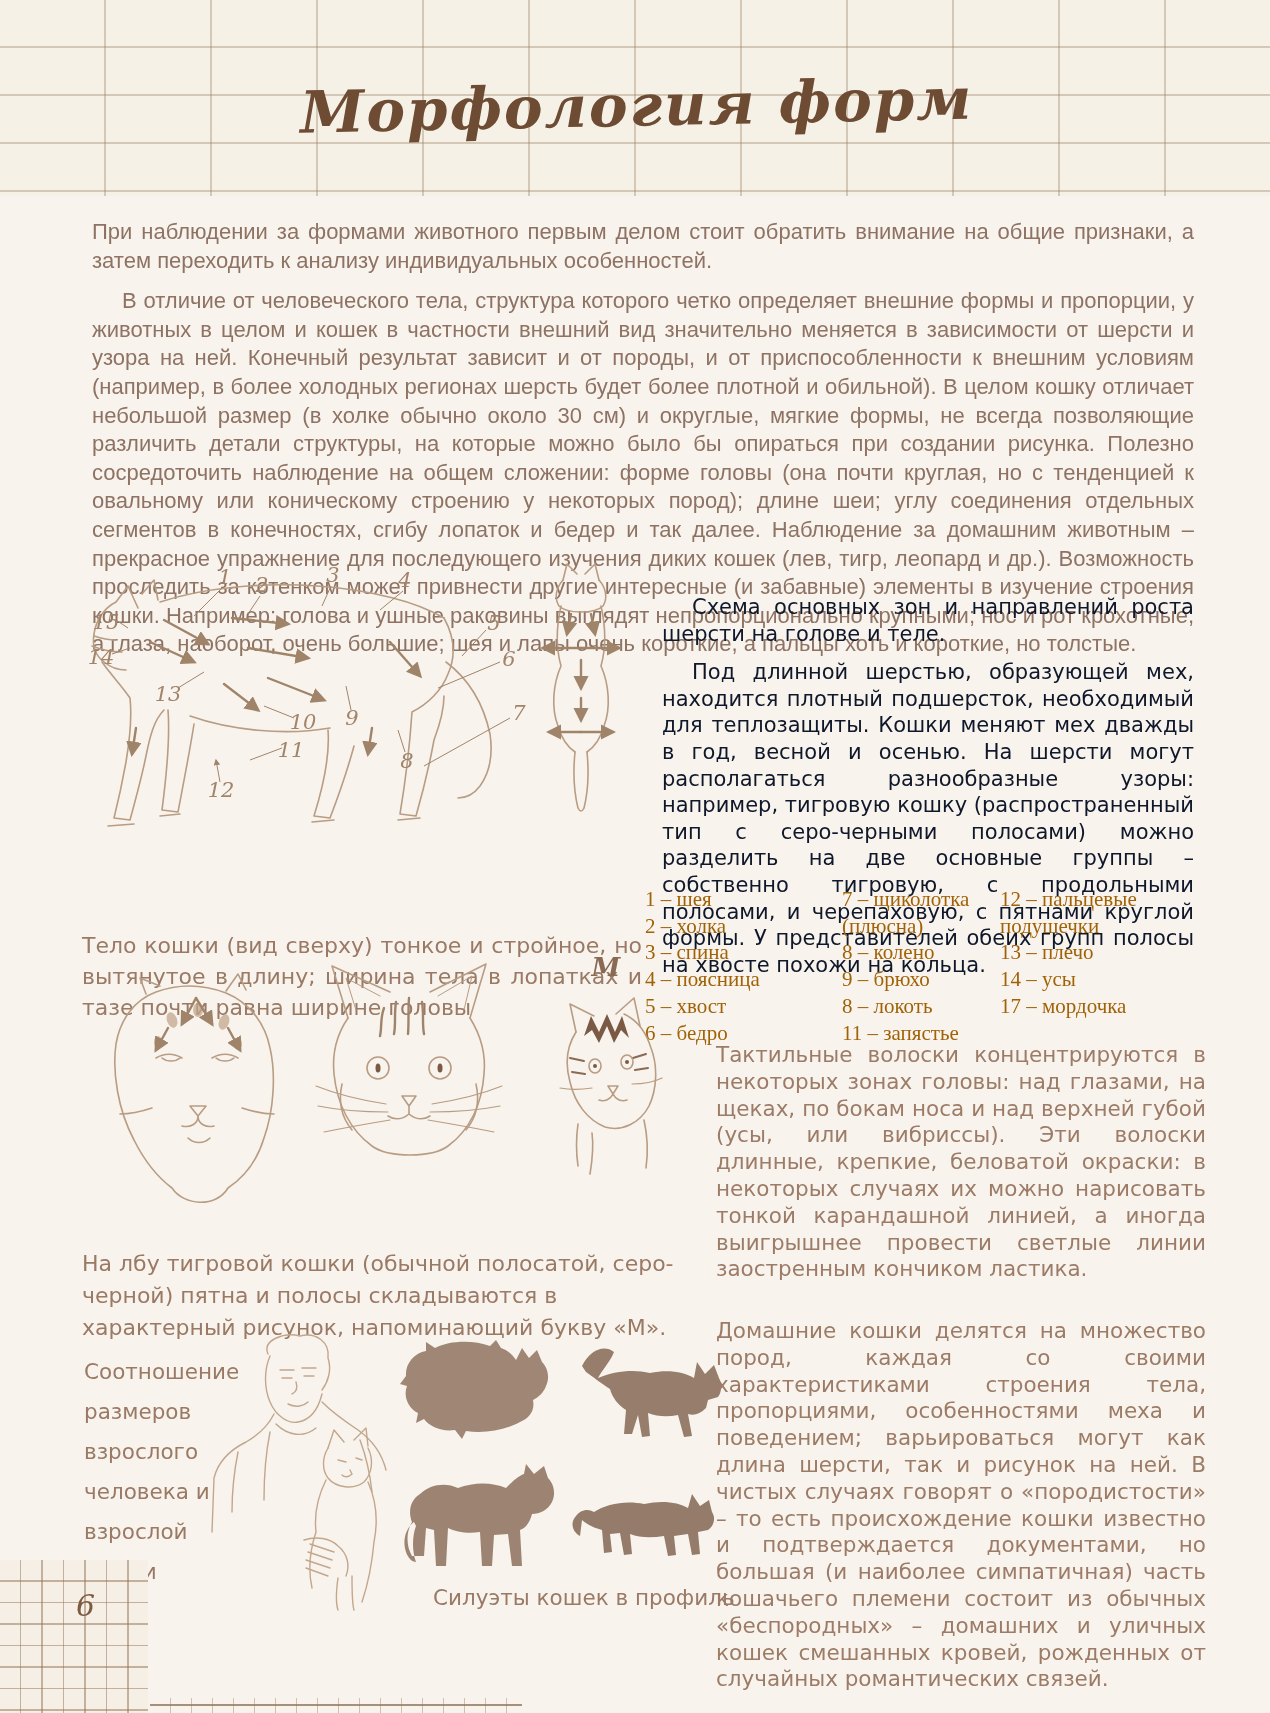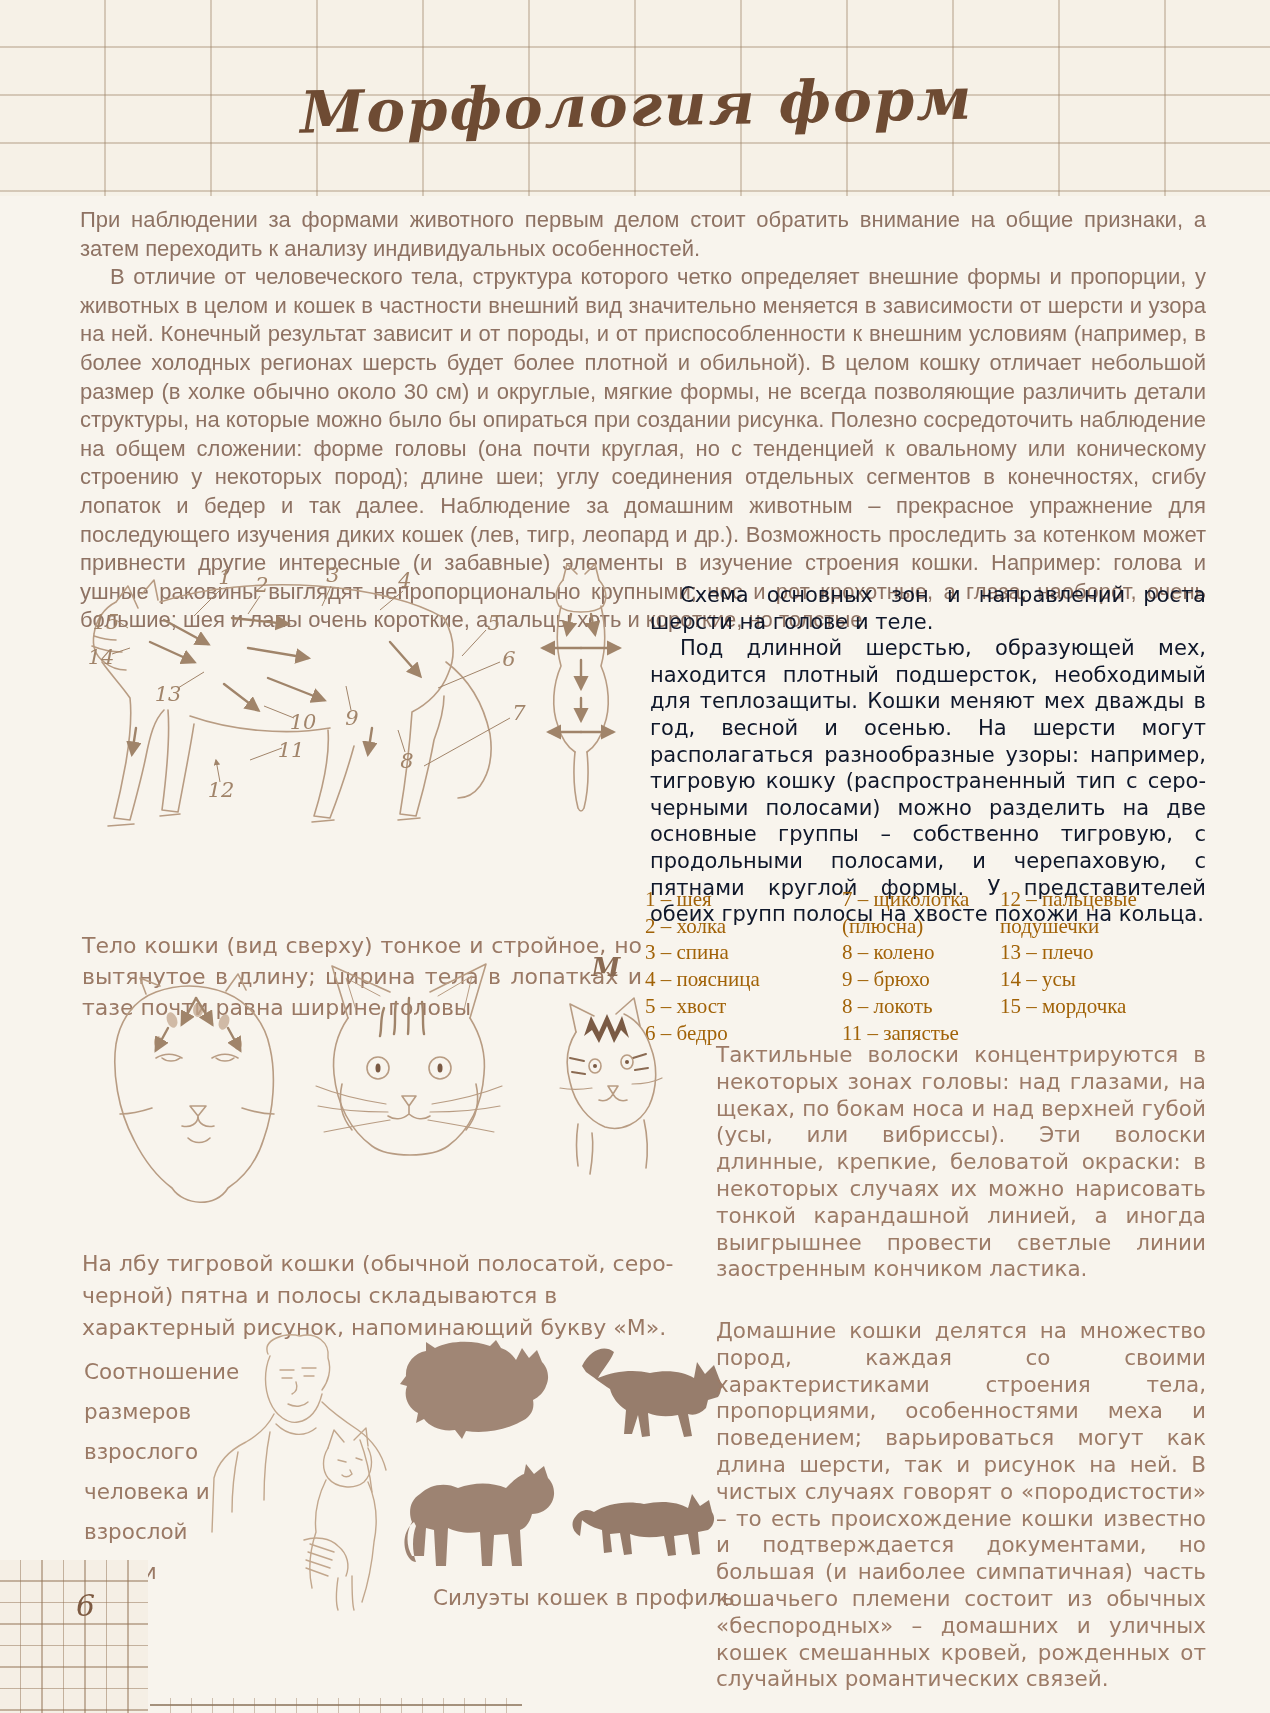--- a/index.html
+++ b/index.html
@@ -1,19 +1,19 @@
 <!DOCTYPE html>
 <html><head>
 <meta charset="utf-8">
 <style>
   html,body{margin:0;padding:0;background:#e8e2d8;}
   .page{position:relative;width:1270px;height:1713px;background:#f8f4ed;overflow:hidden;
         font-family:"Liberation Sans",sans-serif;}
   .abs{position:absolute;}
-  p{margin:0;}
+  p{margin:12px;}
   
   .top-grid{left:0;top:0;width:1270px;height:196px;background:
       repeating-linear-gradient(to right, transparent 0 104px, rgba(158,132,104,.38) 104px 106px),
       repeating-linear-gradient(to bottom, transparent 0 46px, rgba(158,132,104,.38) 46px 48px),
       #f6f1e7;}
   .title{left:300px;top:72px;width:640px;font-family:"DejaVu Serif",serif;
       font-style:italic;font-weight:bold;font-size:58px;color:#6e4b33;
       transform:rotate(-1.2deg);letter-spacing:2px;white-space:nowrap;}
   
   .intro{left:80px;top:206px;width:1126px;font-size:22px;line-height:28.6px;
@@ -168,21 +168,21 @@
     <span class="lg">7 – щиколотка (плюсна)</span>
     <span class="lg">8 – колено</span>
     <span class="lg">9 – брюхо</span>
     <span class="lg">8 – локоть</span>
     <span class="lg">11 – запястье</span>
   </div>
   <div class="abs lgcol" style="left:1000px;width:195px;">
     <span class="lg">12 – пальцевые подушечки</span>
     <span class="lg">13 – плечо</span>
     <span class="lg">14 – усы</span>
-    <span class="lg">15 – мордочка</span>
+    <span class="lg">17 – мордочка</span>
   </div>
 
   <div class="abs cap body-cap">Тело кошки (вид сверху) тонкое и стройное, но вытянутое в длину; ширина тела в лопатках и тазе почти равна ширине головы</div>
 
   <svg class="abs" style="left:92px;top:958px;" width="212" height="268" viewBox="0 0 212 268">
     <path class="sk" d="M64,34 C42,42 28,62 24,86 C20,114 26,152 42,182 C52,202 64,218 80,230 C92,248 124,250 136,230 C154,218 166,200 172,180 C182,152 184,116 178,90 C173,64 156,44 134,35 C110,26 86,26 64,34"></path>
     <path class="sk" d="M54,36 L48,20 L68,28 M134,33 L146,16 L154,32"></path>
     <path class="sk" d="M64,100 C72,95 82,95 90,100 M70,100 C75,104 83,104 88,100"></path>
     <path class="sk" d="M120,100 C128,95 138,95 146,100 M124,100 C129,104 137,104 142,100"></path>
     <path class="sk" d="M98,148 L114,148 L106,158 Z M106,158 C106,166 98,170 90,168 M106,158 C106,166 114,170 122,168 M96,180 C102,186 112,186 118,180"></path>

